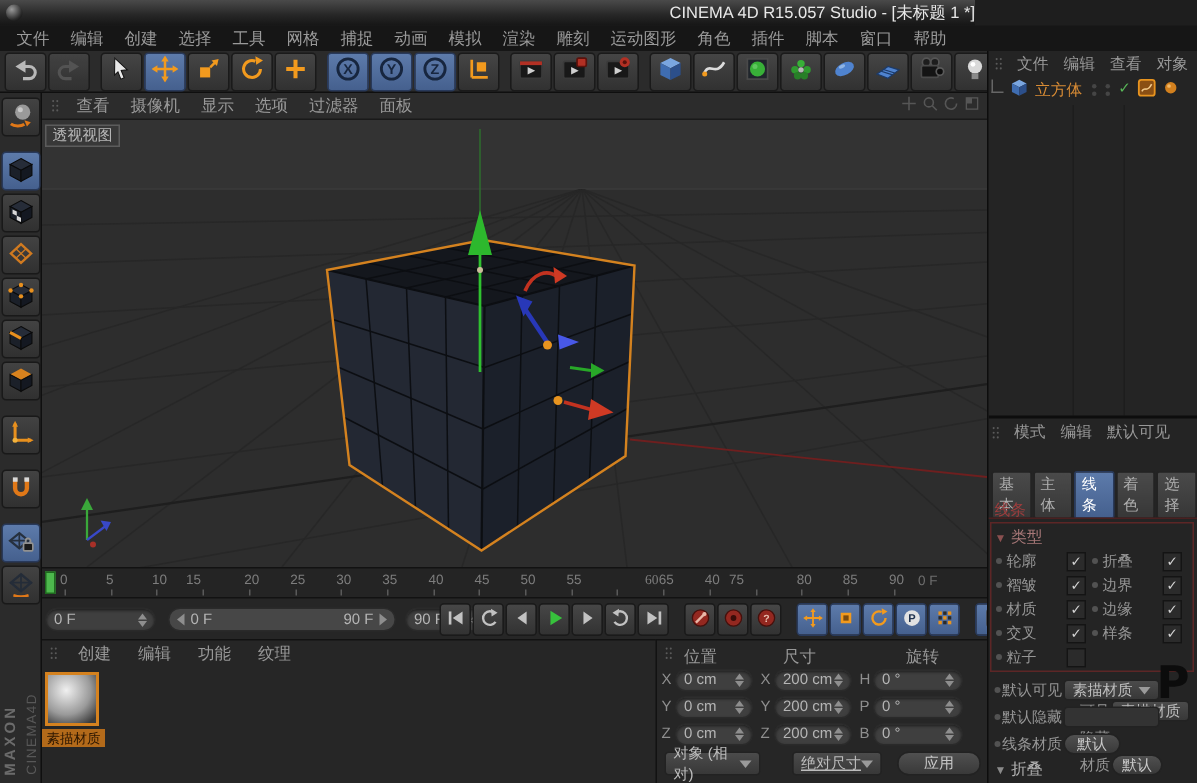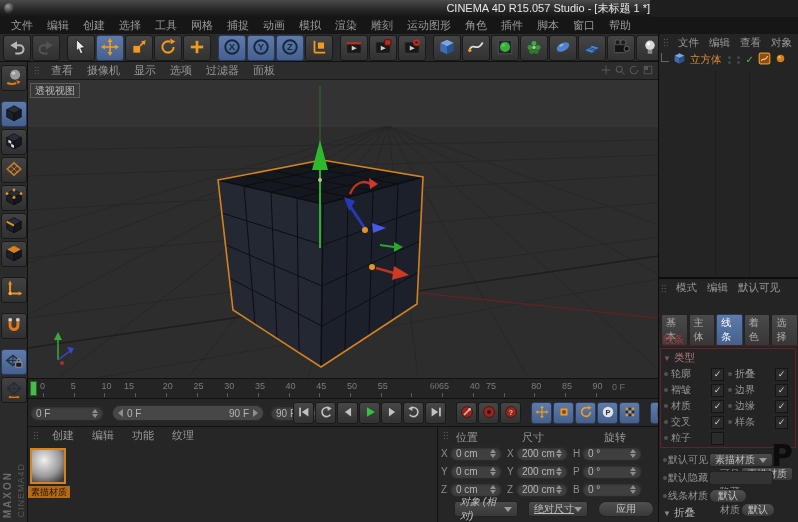--- a/index.html
+++ b/index.html
@@ -840,21 +840,21 @@
         </div>
         <span class="clabel" style="left: 135px; top: 57px;">B</span>
         <div class="fld coord-field" style="left: 144px; top: 55px; width: 60px; height: 15px; border-radius: 7px;">
           <span>0 °</span>
           <span class="st">
             <i class="up"></i>
             <i class="dn"></i>
           </span>
         </div>
       </div>
-    <div class="dd" style="left:16px;top:74px;width:64px;font-style:italic;">
+    <div class="dd" style="left:5px;top:74px;width:64px;">
       <span>对象 (相对)</span>
         <span class="arr"></span>
     </div>
     <div class="dd" style="left:90px;top:74px;width:60px;text-decoration:underline;">
       <span>绝对尺寸</span>
         <span class="arr"></span>
     </div>
     <div class="btn" style="left:160px;top:74px;width:56px;">应用</div>
   </div>
 

